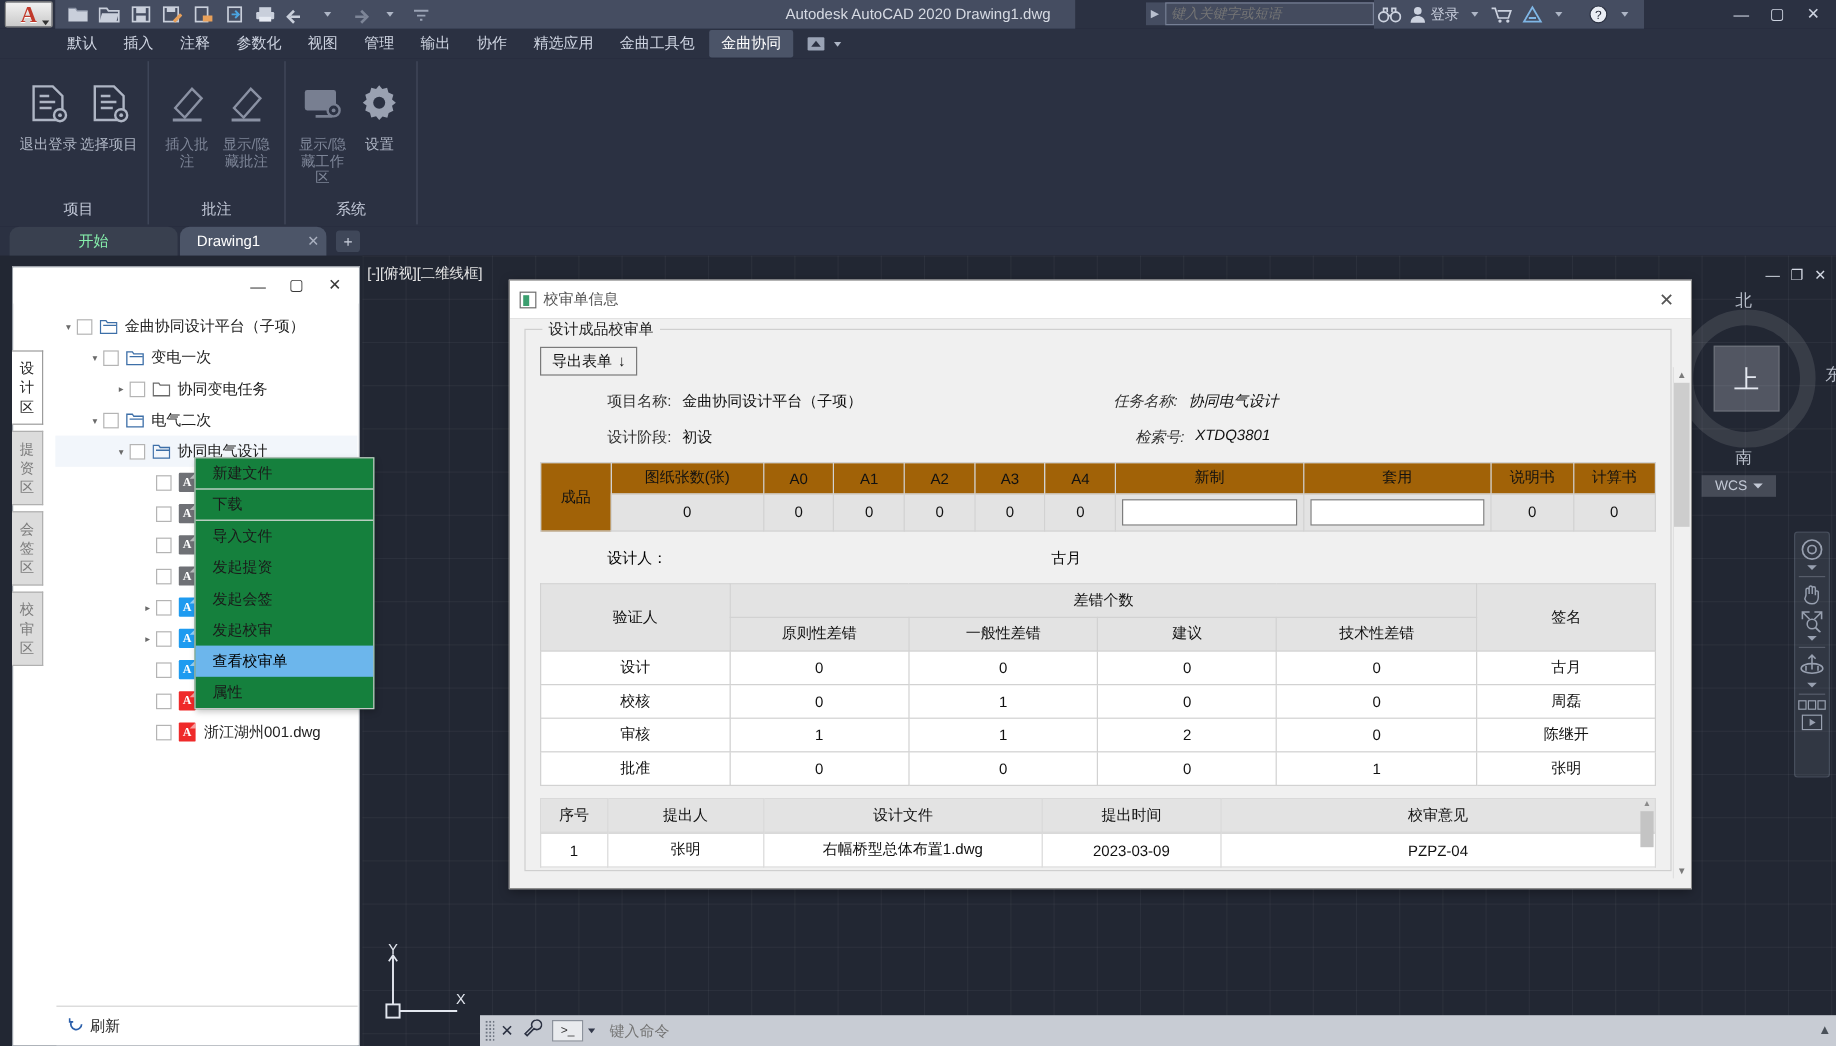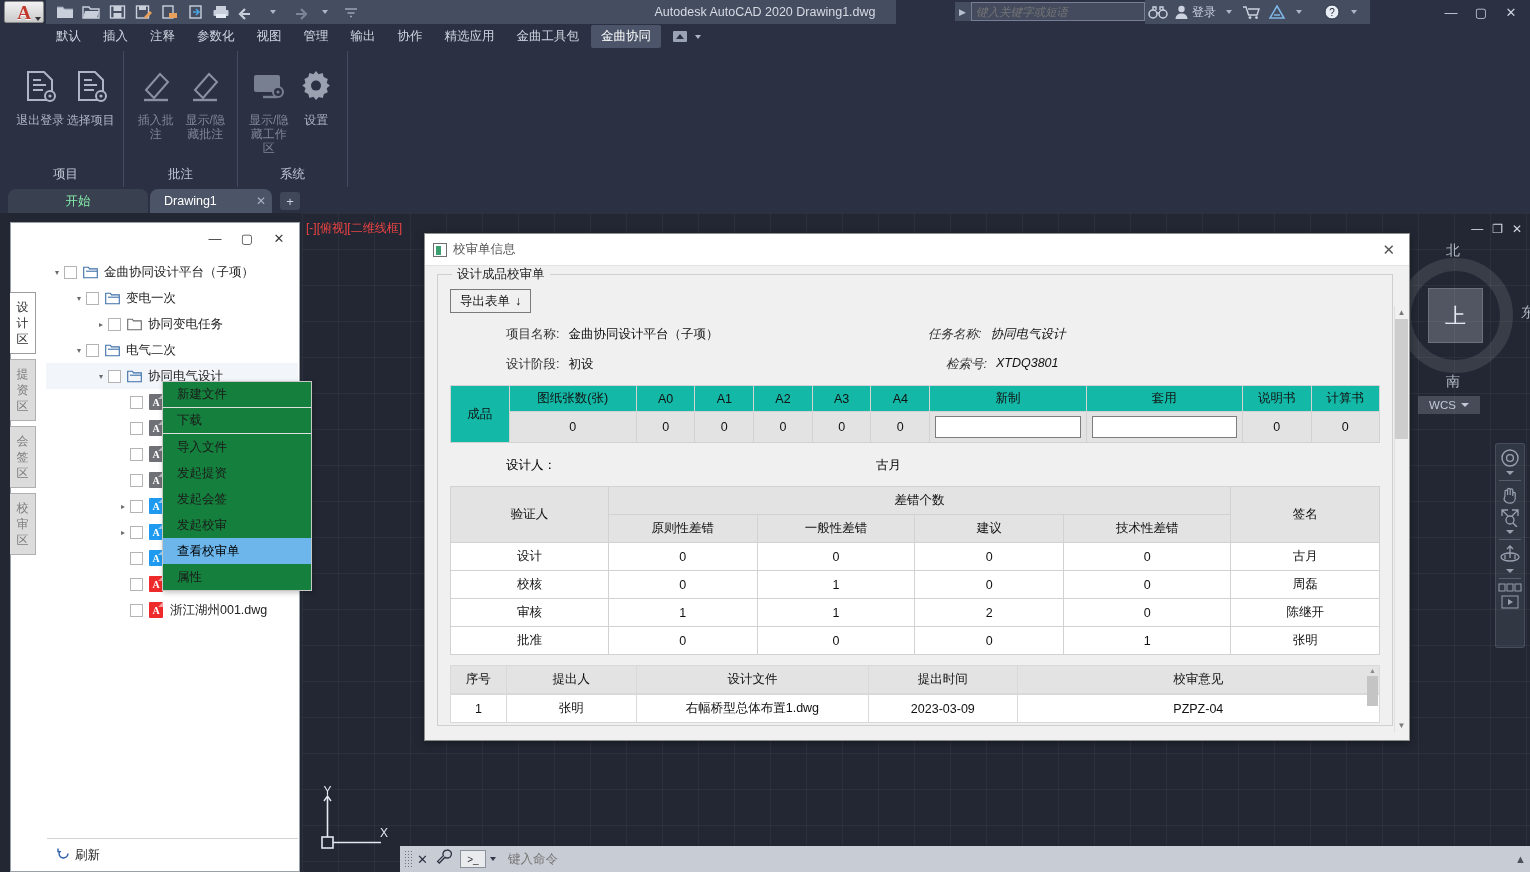--- a/index.html
+++ b/index.html
@@ -63,21 +63,21 @@
   .ftab2b{left:150px;width:122px;background:#4c5568;color:#fff;}
   .ftabclose{position:absolute;right:6px;color:#aab1c0;font-size:12px;}
   .ftplus{position:absolute;left:280px;top:3px;width:20px;height:18px;background:#3f4759;color:#c9cfdc;
      display:flex;align-items:center;justify-content:center;font-size:13px;border-radius:3px;cursor:pointer;}
 
   
   .canvas{position:absolute;left:302px;top:213px;width:1228px;height:659px;background:#222733;
      background-image:linear-gradient(rgba(255,255,255,.045) 1px,transparent 1px),
                       linear-gradient(90deg,rgba(255,255,255,.045) 1px,transparent 1px);
      background-size:36px 36px;}
-  .vplabel{position:absolute;left:306px;top:220px;color:#ef4444;font-size:12px;}
+  .vplabel{position:absolute;left:306px;top:220px;color:#e5e5e5;font-size:12px;}
   .vpwin{position:absolute;right:8px;top:222px;display:flex;gap:9px;color:#d3d8e3;font-size:12px;}
   .vpwin span{cursor:pointer;}
 
   
   .viewcube{position:absolute;left:1398px;top:258px;width:115px;height:115px;}
   .vc-ring{position:absolute;left:0;top:0;width:115px;height:115px;border-radius:50%;
      border:13px solid rgba(255,255,255,.10);box-sizing:border-box;}
   .vc-face{position:absolute;left:30px;top:30px;width:55px;height:55px;background:rgba(220,225,235,.26);
      border:1px solid rgba(255,255,255,.16);display:flex;align-items:center;justify-content:center;
      color:#e3e7ef;font-size:21px;cursor:pointer;}
@@ -159,21 +159,21 @@
      border:1px solid #7a7a7a;font-size:12.5px;color:#111;cursor:pointer;}
 
   .metarow{display:flex;margin-top:13px;font-size:12.5px;color:#111;}
   .mlabel{color:#333;}
   .mval{margin-left:9px;color:#111;}
   .mcol1{width:430px;display:flex;padding-left:56px;}
   .mcol2{display:flex;padding-left:48px;font-style:italic;}
 
   table.gt{border-collapse:collapse;width:100%;font-size:12.5px;color:#111;table-layout:fixed;}
   table.gt th,table.gt td{border:1px solid #d2d2d2;text-align:center;padding:4px 2px;font-weight:normal;height:26px;}
-  table.gt th{background:#14b8a6;}
+  table.gt th{background:#a16207;}
 
   .prod-table{margin-top:12px;}
   .prod-table td{background:#e3e3e3;}
   .cellinput{width:96%;height:22px;border:1px solid #7d7d7d;background:#fff;outline:none;font-size:12.5px;
      font-family:"Liberation Sans",sans-serif;text-align:center;}
 
   .designer{display:flex;font-size:12.5px;margin-top:14px;margin-bottom:12px;padding-left:56px;}
   .designer .dv{margin-left:320px;}
 
   table.vt{border-collapse:collapse;width:100%;font-size:12.5px;color:#111;table-layout:fixed;}

